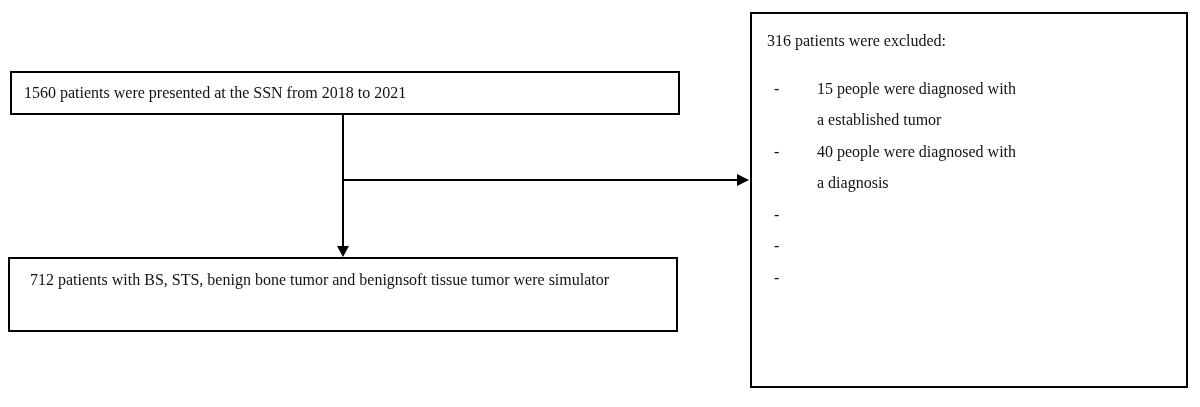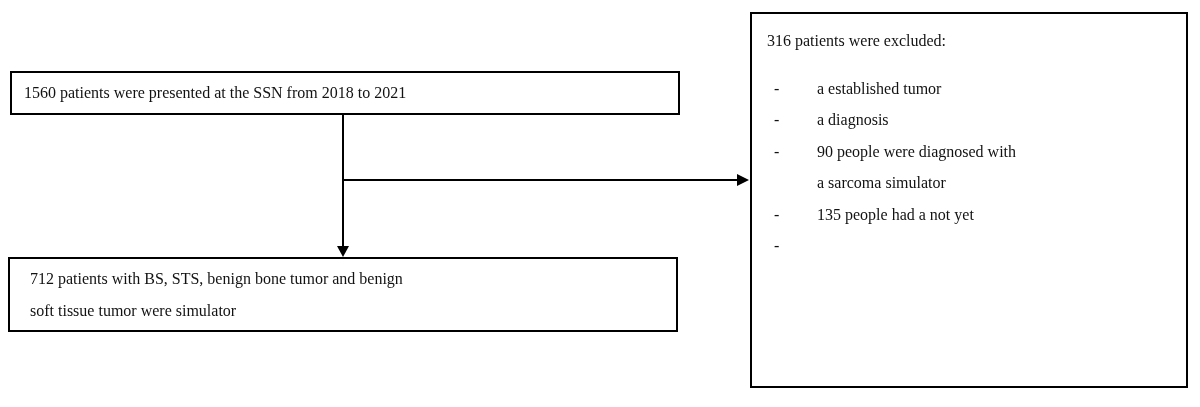--- a/index.html
+++ b/index.html
@@ -25,22 +25,22 @@
     width: 670px; height: 44px;
     display: flex;
     align-items: center;
     padding-left: 12px;
   }
   .box-result {
     left: 8px; top: 257px;
     width: 670px; height: 75px;
     padding: 5px 20px;
     display: flex;
-    flex-direction: column;
-    justify-content: center;
+    flex-direction: row;
+    justify-content: flex-start;
   }
   .box-excluded {
     left: 750px; top: 12px;
     width: 438px; height: 376px;
     padding: 11px 14px 0 15px;
   }
   .excluded-title {
     margin-bottom: 16px;
   }
   .bullet-row {
@@ -103,43 +103,40 @@
     <div>712 patients with BS, STS, benign bone tumor and benign</div>
     <div>soft tissue tumor were simulator</div>
   </div>
 
   <div class="flow-box box-excluded">
     <div class="excluded-title">316 patients were excluded:</div>
 
     <div class="bullet-row">
       <span class="bullet-dash">-</span>
       <span class="bullet-text">
+        <div>15 people were diagnosed with</div>
         <div>a established tumor</div>
       </span>
     </div>
 
     <div class="bullet-row">
       <span class="bullet-dash">-</span>
       <span class="bullet-text">
+        <div>40 people were diagnosed with</div>
         <div>a diagnosis</div>
       </span>
     </div>
 
     <div class="bullet-row">
       <span class="bullet-dash">-</span>
-      <span class="bullet-text">
-        <div>90 people were diagnosed with</div>
-        <div>a sarcoma simulator</div>
-      </span>
     </div>
 
     <div class="bullet-row">
       <span class="bullet-dash">-</span>
       <span class="bullet-text">
-        <div>135 people had a not yet</div>
       </span>
     </div>
 
     <div class="bullet-row">
       <span class="bullet-dash">-</span>
     </div>
   </div>
 
 </div>
 

